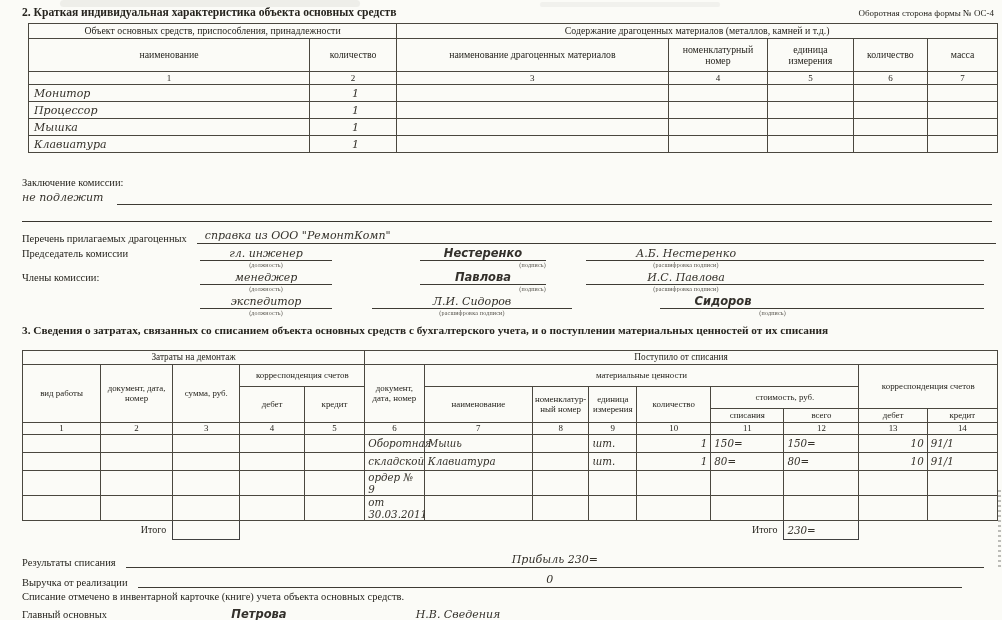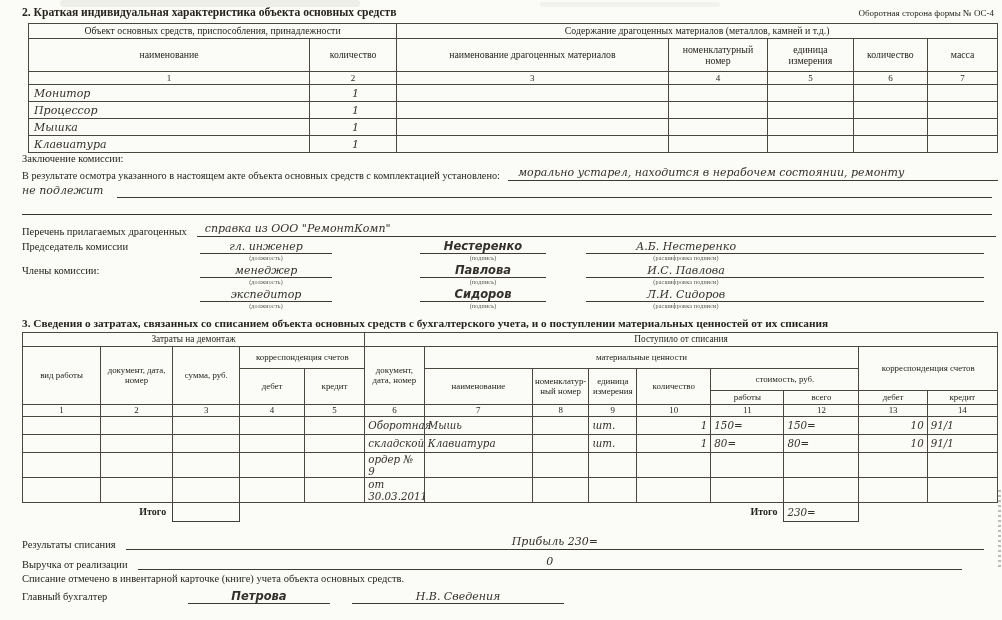--- a/index.html
+++ b/index.html
@@ -29,58 +29,58 @@
   .t1 th { font-weight:normal; font-size:9.8px; line-height:1.15; padding:1px 2px; text-align:center; vertical-align:middle;font-family:Liberation Serif, serif; }
   .t1 .grow th { height:15px; }
   .t1 .h2 th { height:33px; }
   .t1 .nums td { height:13px; font-size:9px; text-align:center; line-height:1; }
   .t1 tbody td { height:17px; font-size:11px; }
   .hand { font-family:"DejaVu Serif", serif; font-style:italic; color:#34312a; }
   .t1 td.hand { padding-left:5px; }
   .t1 td.qty { text-align:center; }
 
   
-  .concl-label { font-size:10.5px; margin:0 0 1px 0; }
+  .concl-label { font-size:10.5px; margin:24px 0 1px 0; }
   .concl-row { display:flex; align-items:flex-end; font-size:10.3px; white-space:nowrap; margin-top:2px; }
   .concl-row .hw { flex:1; border-bottom:1px solid #3e3b34; margin-left:8px; padding:0 4px 1px 10px; font-size:11px; white-space:normal; overflow:hidden; }
   .concl-row2 { display:flex; align-items:flex-end; margin-top:3px; }
   .concl-row2 .hw2 { font-size:11px; padding-bottom:1px; }
   .concl-row2 .ext { flex:1; border-bottom:1px solid #3e3b34; height:13px; margin:0 6px 0 14px; }
   .spacerline { border-bottom:1.6px solid #38352e; margin:16px 6px 0 0; height:1px; }
 
   
   .docsrow { display:flex; align-items:flex-end; margin-top:7px; font-size:10.5px; white-space:nowrap; }
   .docsrow .hw { flex:1; border-bottom:1px solid #3e3b34; margin:0 2px 0 10px; font-size:11px; padding:0 0 1px 8px; }
 
   
   .sigrow { display:flex; align-items:flex-start; margin-top:1px; font-size:10.5px; }
   .siglabel { width:156px; padding-top:3px; }
   .sigblock { text-align:center; }
   .sigval { height:16px; border-bottom:1px solid #3e3b34; display:flex; align-items:flex-end; justify-content:center; font-size:11px; }
   .cap { font-size:6px; color:#54514a; margin-top:1px; letter-spacing:.2px; }
   .pos { width:132px; margin-left:22px; }
-  .sigv { width:126px; margin-left:88px; }
+  .sigv { width:126px; margin-left:88px;text-align:right; }
   .full { width:200px; margin-left:40px; }
   .fullext { flex:1; height:16px; border-bottom:1px solid #3e3b34; margin-right:14px; }
   .signame { font-family:"DejaVu Sans", sans-serif; font-style:italic; font-weight:bold; font-size:11.5px; color:#33302b; }
 
   
   .title3 { font-weight:bold; font-size:11.3px; margin-top:8px; }
-  .t2 { width:976px; border-collapse:collapse; table-layout:fixed; margin-top:3px; }
+  .t2 { width:976px; border-collapse:collapse; table-layout:fixed; margin-top:14px; }
   .t2 th { font-weight:normal; font-size:8.9px; line-height:1.15; padding:1px; border:1px solid #4a473f; text-align:center; vertical-align:middle; }
   .t2 td { border:1px solid #4a473f; font-size:10.3px; height:18px; padding:0 3px; vertical-align:middle; }
   .t2 .grp th { height:12px; font-size:9.3px; }
   .t2 .h2 th { height:22px; }
   .t2 .h3 th { height:22px; }
   .t2 .h4 th { height:14px; }
   .t2 .nums td { height:12px; font-size:8.9px; text-align:center; padding:0; }
   .t2 td.hand { font-size:10.3px; }
   .t2 .right { text-align:right; }
   .t2 .nb { border:none; }
-  .t2 .itogo-label { font-weight:bold; text-align:right; padding-right:6px; font-size:10px; font-family:"Liberation Serif", serif; font-style:normal; }
+  .t2 .itogo-label { font-weight:normal; text-align:right; padding-right:6px; font-size:10px; font-family:"Liberation Serif", serif; font-style:normal; }
   .t2 .box { border:1px solid #404040; }
   .t2 .itr td { height:19px; }
 
   
   .frow { display:flex; align-items:flex-end; font-size:10.5px; white-space:nowrap; margin-top:5px; }
   .fline { flex:1; border-bottom:1px solid #3e3b34; margin-left:10px; text-align:center; font-size:11px; height:15px; }
   .fline.r1 { margin-right:14px;margin-top:8px; }
   .fline.r2 { margin-right:36px; }
   .note { font-size:10.5px; margin-top:3px; }
   .accrow { margin-top:4px; }
@@ -169,24 +169,20 @@
         <td></td>
           <td></td>
         <td></td>
           <td></td>
         <td></td>
       </tr>
     </tbody>
   </table>
 
   <div class="concl-label">Заключение комиссии:</div>
-  <div class="concl-row">
-    <span>В результате осмотра указанного в настоящем акте объекта основных средств с комплектацией установлено:</span>
-    <span class="hw hand">морально устарел, находится в нерабочем состоянии, ремонту</span>
-  </div>
   <div class="concl-row2">
     <span class="hw2 hand">не подлежит</span>
     <span class="ext"></span>
   </div>
   <div class="spacerline"></div>
 
   <div class="docsrow">
     <span>Перечень прилагаемых драгоценных</span>
     <span class="hw hand">справка из ООО "РемонтКомп"</span>
   </div>
@@ -224,27 +220,27 @@
     </div>
     <div class="fullext"></div>
   </div>
 
   <div class="sigrow">
     <div class="siglabel"></div>
     <div class="sigblock pos">
       <div class="sigval hand">экспедитор</div>
       <div class="cap">(должность)</div>
     </div>
+    <div class="sigblock full">
+      <div class="sigval hand">Л.И. Сидоров</div>
+      <div class="cap">(расшифровка подписи)</div>
+    </div>
     <div class="sigblock sigv">
       <div class="sigval signame">Сидоров</div>
       <div class="cap">(подпись)</div>
-    </div>
-    <div class="sigblock full">
-      <div class="sigval hand">Л.И. Сидоров</div>
-      <div class="cap">(расшифровка подписи)</div>
     </div>
     <div class="fullext"></div>
   </div>
 
   <div class="title3">3. Сведения о затратах, связанных со списанием объекта основных средств с бухгалтерского учета, и о поступлении материальных ценностей от их списания</div>
 
   <table class="t2">
     <colgroup>
       <col style="width:8%">
         <col style="width:7.4%">
@@ -278,21 +274,21 @@
       <tr class="h3">
         <th rowspan="2">дебет</th>
         <th rowspan="2">кредит</th>
         <th rowspan="2">наименование</th>
         <th rowspan="2">номенклатур-ный номер</th>
         <th rowspan="2">единица измерения</th>
         <th rowspan="2">количество</th>
         <th colspan="2">стоимость, руб.</th>
       </tr>
       <tr class="h4">
-        <th>работы</th>
+        <th>списания</th>
         <th>всего</th>
         <th>дебет</th>
         <th>кредит</th>
       </tr>
       <tr class="nums">
         <td>1</td>
         <td>2</td>
         <td>3</td>
         <td>4</td>
         <td>5</td>
@@ -388,21 +384,21 @@
     <span>Результаты списания</span>
     <span class="fline r1"><span class="hand">Прибыль 230=</span></span>
   </div>
   <div class="frow">
     <span>Выручка от реализации</span>
     <span class="fline r2"><span class="hand">0</span></span>
   </div>
   <div class="note">Списание отмечено в инвентарной карточке (книге) учета объекта основных средств.</div>
 
   <div class="sigrow accrow">
-    <div class="siglabel">Главный бухгалтер</div>
+    <div class="siglabel">Главный основных</div>
     <div class="sigblock pos2">
       <div class="sigval signame">Петрова</div>
 
     </div>
     <div class="sigblock full2">
       <div class="sigval hand">Н.В. Сведения</div>
 
     </div>
   </div>
 </div>

